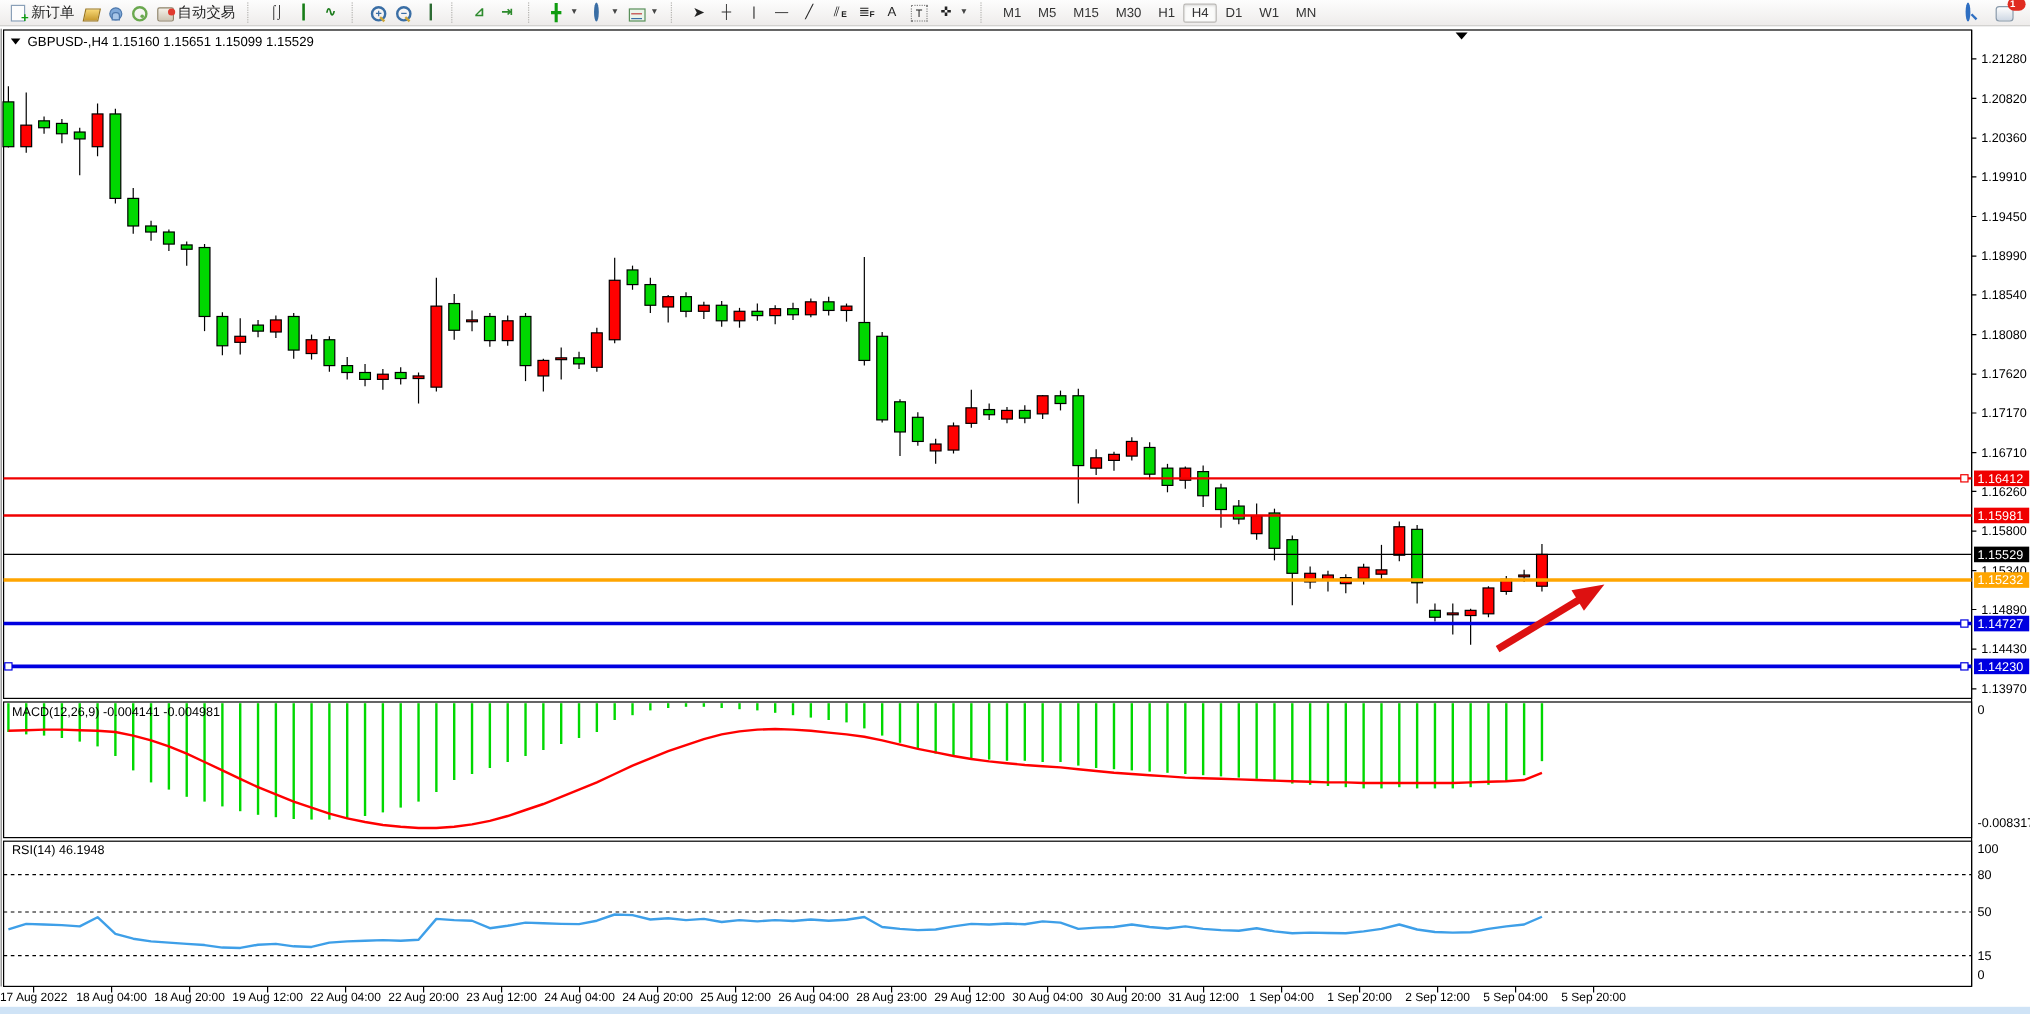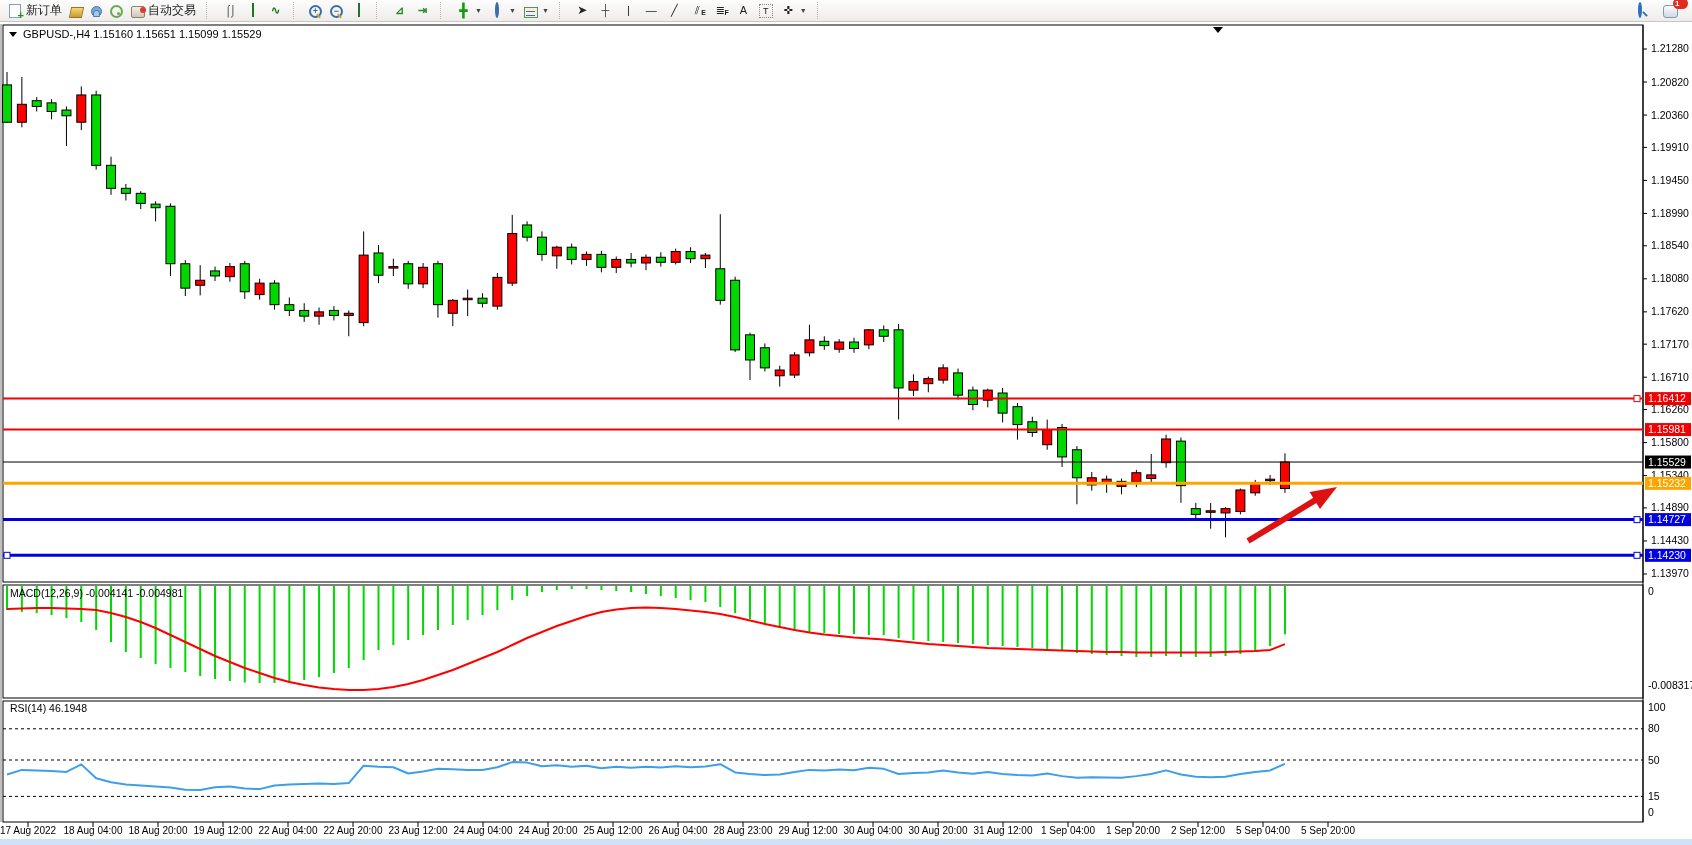--- a/index.html
+++ b/index.html
@@ -150,20 +150,31 @@
         </div>
       <div class="tb-btn">
           <span class="ic" style="border:1px dotted #888;width:12px;height:12px;line-height:12px;font-size:9px;">T</span>
         </div>
       <div class="tb-btn">
           <span class="ic">✜</span>
           <span class="tb-ddown">▼</span>
         </div>
     </div>
     <div class="tb-sep"></div>
+    <div class="tb-group" id="tf-group">
+        <div class="tf-btn">M1</div>
+        <div class="tf-btn">M5</div>
+        <div class="tf-btn">M15</div>
+        <div class="tf-btn">M30</div>
+        <div class="tf-btn">H1</div>
+        <div class="tf-btn active">H4</div>
+        <div class="tf-btn">D1</div>
+        <div class="tf-btn">W1</div>
+        <div class="tf-btn">MN</div>
+      </div>
     <div id="tb-right">
       <div class="tb-btn">
           <span class="ic"><span class="ic-mag"></span></span>
         </div>
       <div class="tb-btn" style="position:relative;">
         <span class="ic ic-chat"></span>
         <span class="badge">1</span>
       </div>
     </div>
   </div>

